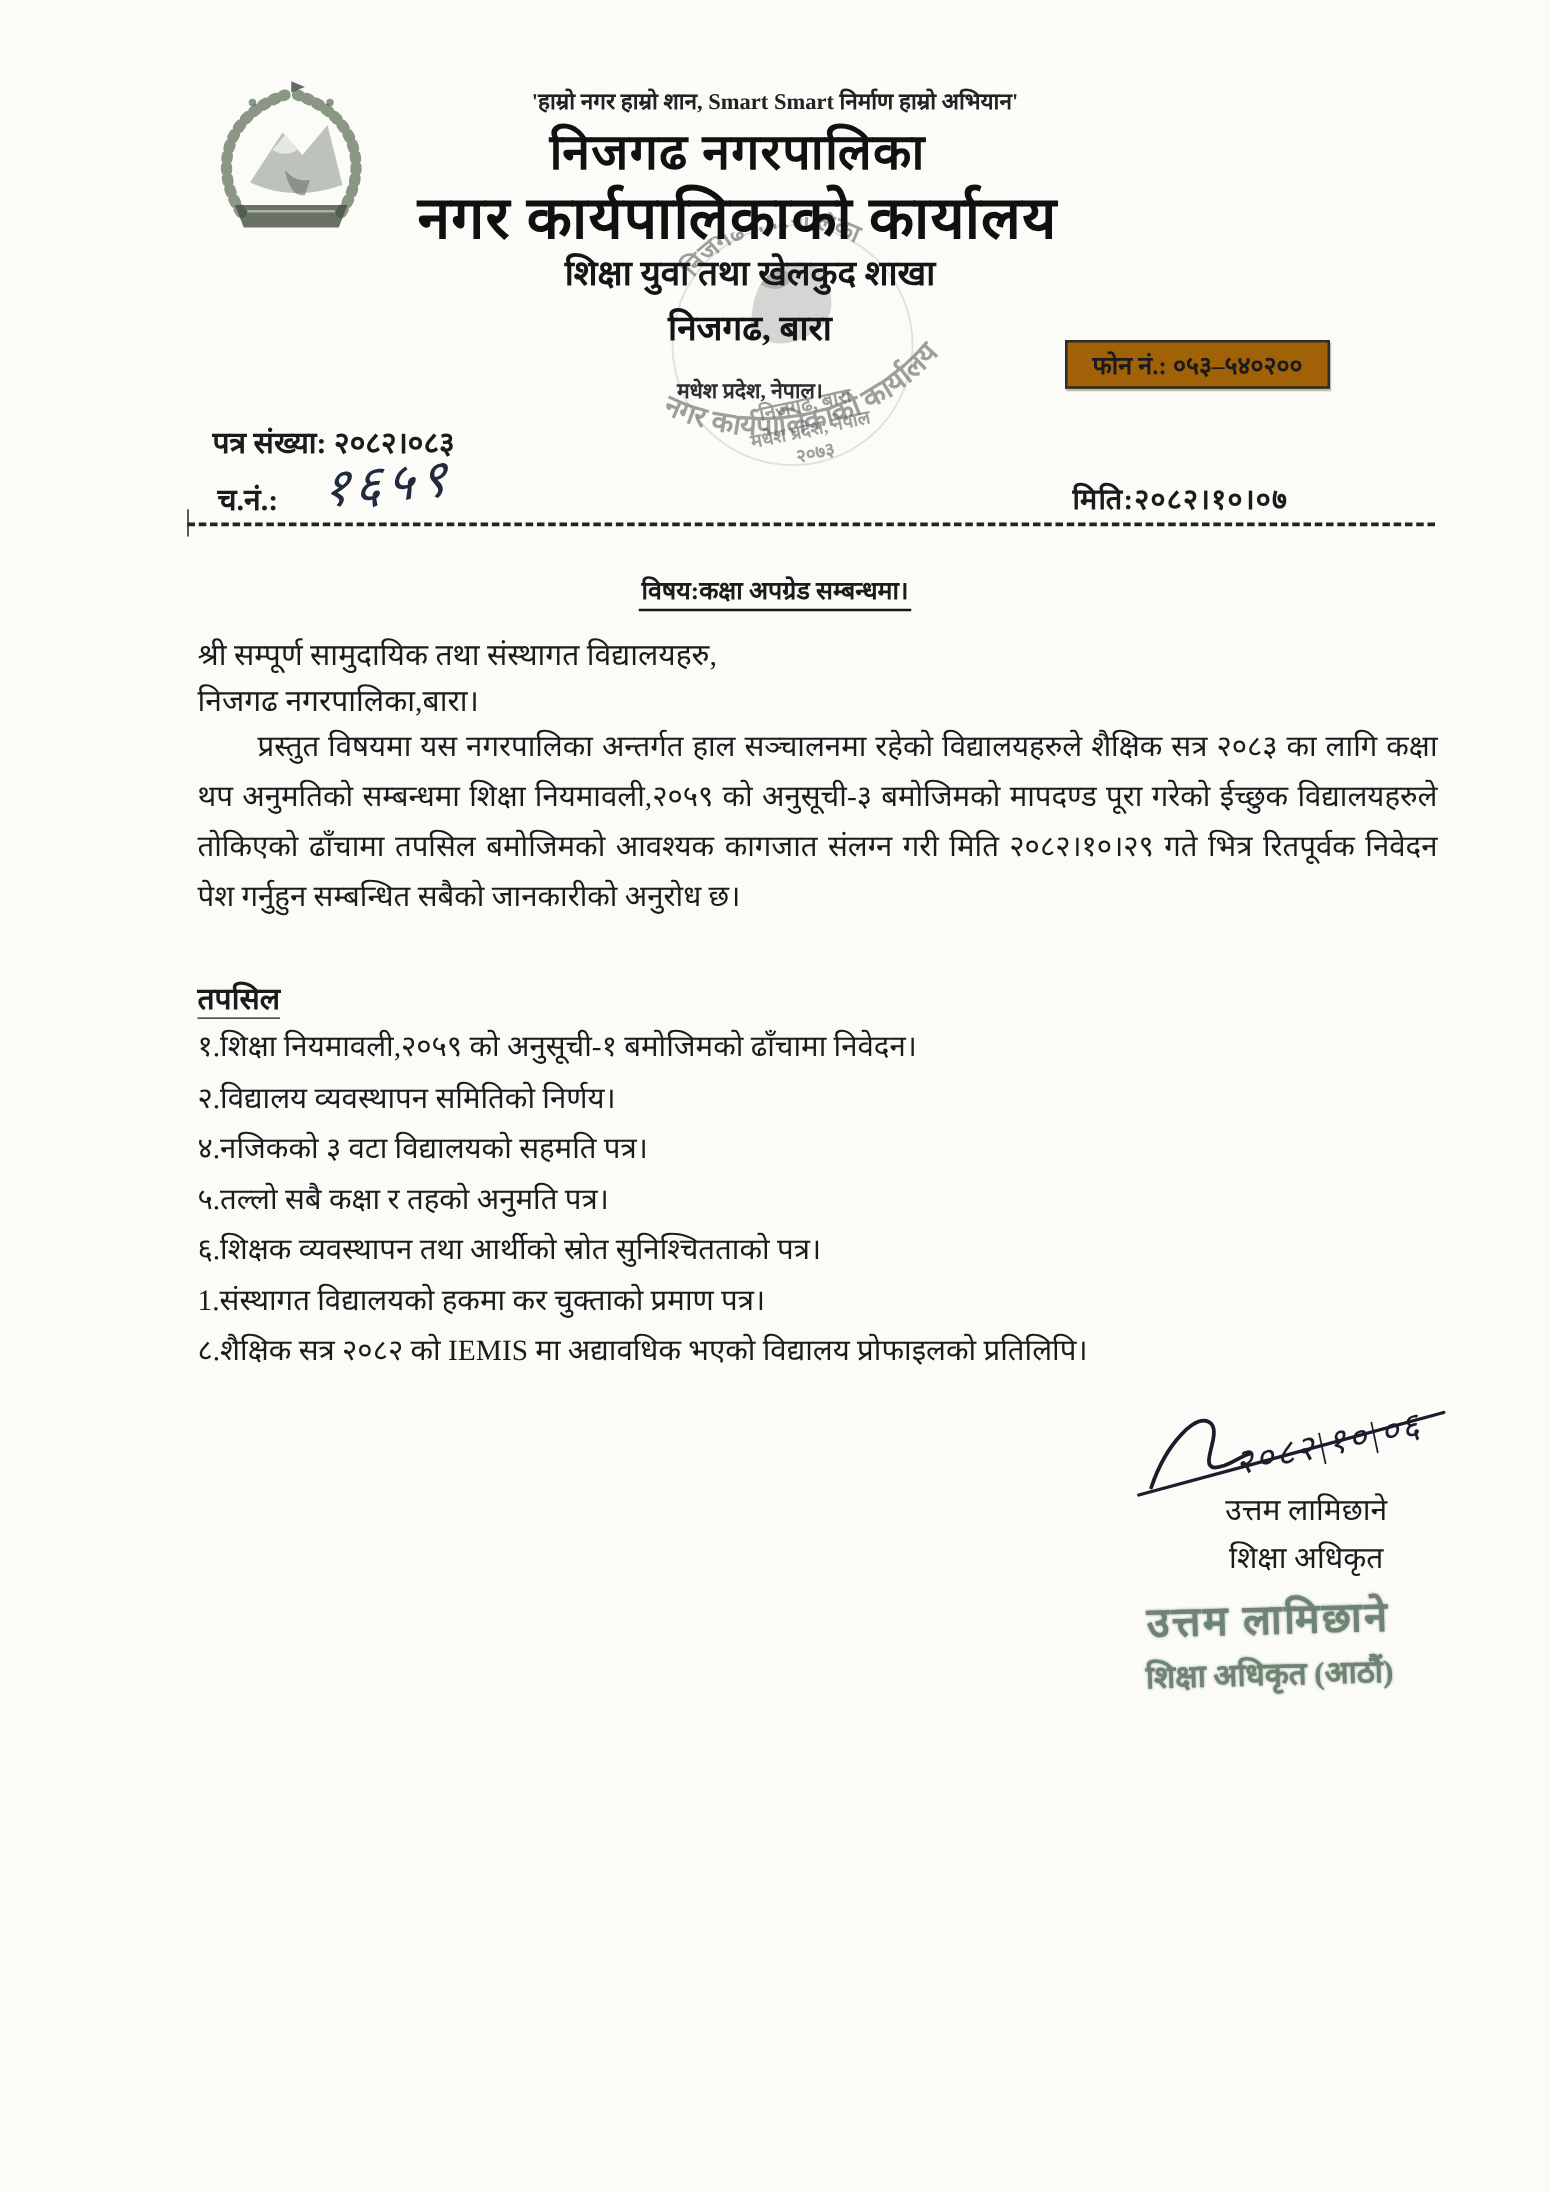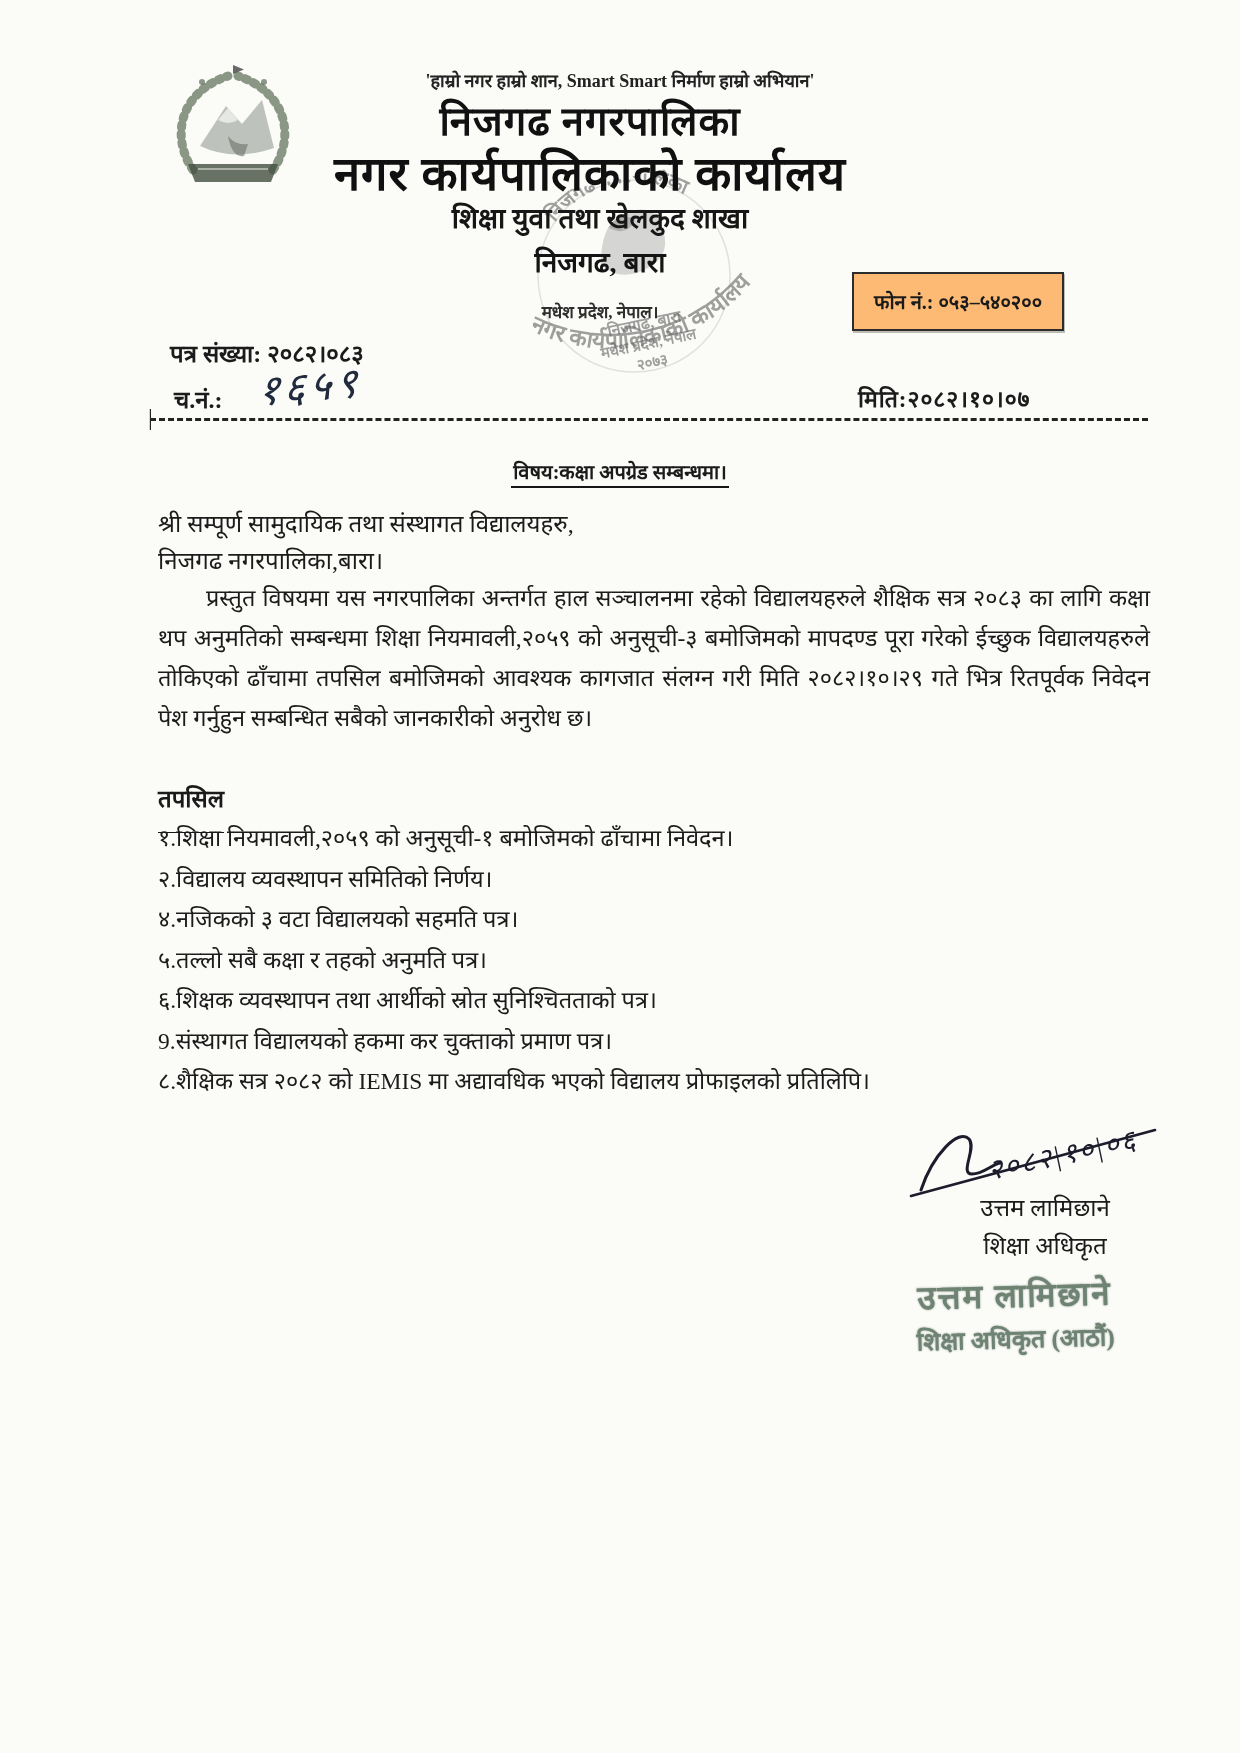--- a/index.html
+++ b/index.html
@@ -49,23 +49,23 @@
 
   .meta-letterno{top:336px;left:170px;font-size:24px;font-weight:700;}
   .meta-chano{top:382px;left:174px;font-size:24px;font-weight:700;}
   .chano-value{
     top:356px;left:258px;font-size:42px;font-weight:400;
     font-style:italic;color:#222b3d;
     transform:rotate(-5deg) skewX(-8deg);
     letter-spacing:4px;
   }
   .phone-box{
-    top:272px;left:852px;padding:14px 20px;
+    top:272px;left:852px;padding:4px 20px;
     border:2px solid #2c2c2c;box-shadow:1px 2px 0 #bdbdb5;
-    font-size:20px;font-weight:700;background:#fdba74;
+    font-size:20px;font-weight:700;background:#a16207;
   }
   .date-line{top:366px;left:858px;font-size:23px;font-weight:600;letter-spacing:1px;margin-top:16px;}
 
   .divider{
     top:418px;left:150px;width:998px;height:0;
     border-top:3px dashed #232323;
   }
   .divider-tick{top:404px;left:148px;font-size:24px;color:#232323;}
 
   
@@ -78,21 +78,21 @@
   }
   .addressee1{top:506px;left:158px;font-size:24px;}
   .addressee2{top:543px;left:158px;font-size:24px;}
   .body-par{
     top:578px;left:158px;width:992px;
     font-size:23.5px;line-height:40px;text-align:justify;
     text-indent:48px;margin:0;
   }
   .tapasil-head{
     top:781px;left:158px;font-size:24px;font-weight:600;
-    border-bottom:1.8px solid #161616;padding-bottom:18px;
+    border-bottom:1.8px solid #161616;padding-bottom:0;
   }
   .tapasil-list{
     top:818px;left:158px;width:1000px;
     font-size:23.5px;line-height:40.5px;
     list-style:none;margin:0;padding:0;
   }
 
   
   .sig-wrap{top:1112px;left:905px;width:260px;height:95px;}
   .signer-name{top:1190px;left:925px;width:240px;text-align:center;font-size:24px;}
@@ -179,21 +179,21 @@
 <div class="abs addressee2">निजगढ नगरपालिका,बारा।</div>
 <p class="abs body-par">प्रस्तुत विषयमा यस नगरपालिका अन्तर्गत हाल सञ्चालनमा रहेको विद्यालयहरुले शैक्षिक सत्र २०८३ का लागि कक्षा थप अनुमतिको सम्बन्धमा शिक्षा नियमावली,२०५९ को अनुसूची-३ बमोजिमको मापदण्ड पूरा गरेको ईच्छुक विद्यालयहरुले तोकिएको ढाँचामा तपसिल बमोजिमको आवश्यक कागजात संलग्न गरी मिति २०८२।१०।२९ गते भित्र रितपूर्वक निवेदन पेश गर्नुहुन सम्बन्धित सबैको जानकारीको अनुरोध छ।</p>
 
 <div class="abs tapasil-head">तपसिल</div>
 <ol class="abs tapasil-list">
   <li>१.शिक्षा नियमावली,२०५९ को अनुसूची-१ बमोजिमको ढाँचामा निवेदन।</li>
   <li>२.विद्यालय व्यवस्थापन समितिको निर्णय।</li>
   <li>४.नजिकको ३ वटा विद्यालयको सहमति पत्र।</li>
   <li>५.तल्लो सबै कक्षा  र तहको अनुमति पत्र।</li>
   <li>६.शिक्षक व्यवस्थापन तथा आर्थीको स्रोत सुनिश्चितताको पत्र।</li>
-  <li>9.संस्थागत विद्यालयको हकमा कर चुक्ताको प्रमाण पत्र।</li>
+  <li>1.संस्थागत विद्यालयको हकमा कर चुक्ताको प्रमाण पत्र।</li>
   <li>८.शैक्षिक सत्र २०८२ को IEMIS मा अद्यावधिक भएको विद्यालय प्रोफाइलको प्रतिलिपि।</li>
 </ol>
 
 <div class="abs sig-wrap">
   <svg width="260" height="95" viewBox="0 0 260 95">
     <path class="ink" d="M16,78 C28,42 54,16 64,27 C72,36 54,62 67,62 C78,62 86,53 95,51" stroke-width="3"></path>
     <path class="ink" d="M6,84 C70,66 170,40 250,18" stroke-width="2.6"></path>
     <text x="82" y="52" font-size="28" font-style="italic" fill="#1c1c2c" transform="rotate(-12 160 45)" letter-spacing="2">२०८२|१०|०६</text>
   </svg>
 </div>

